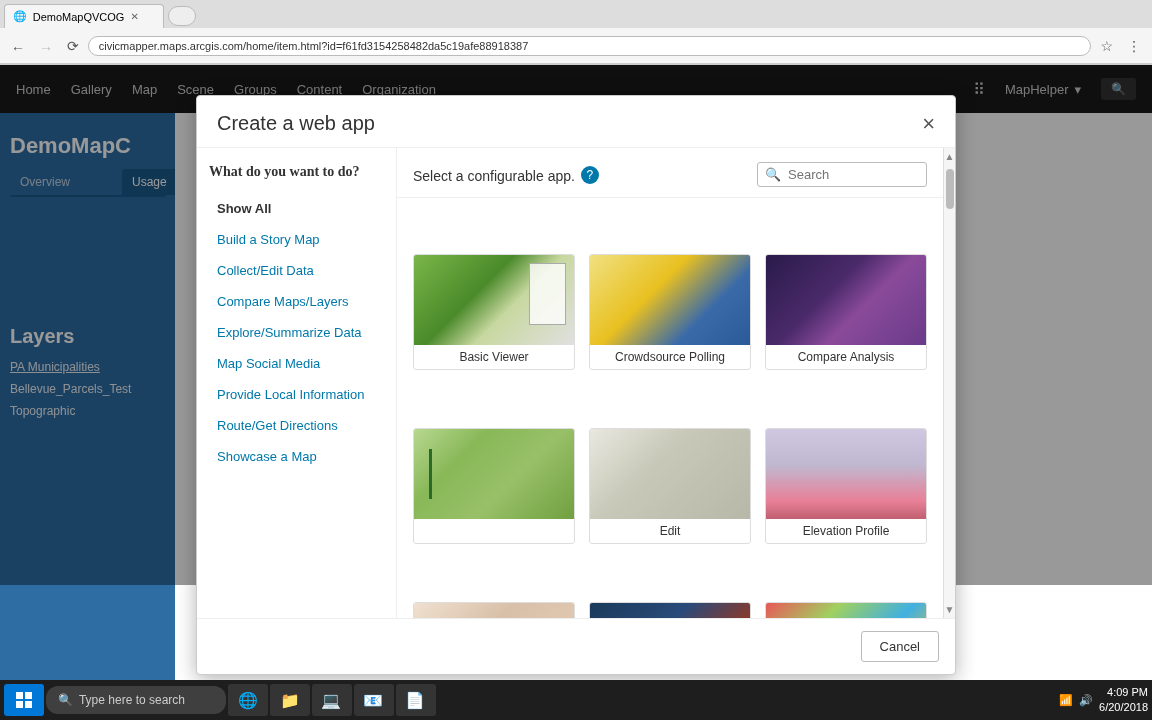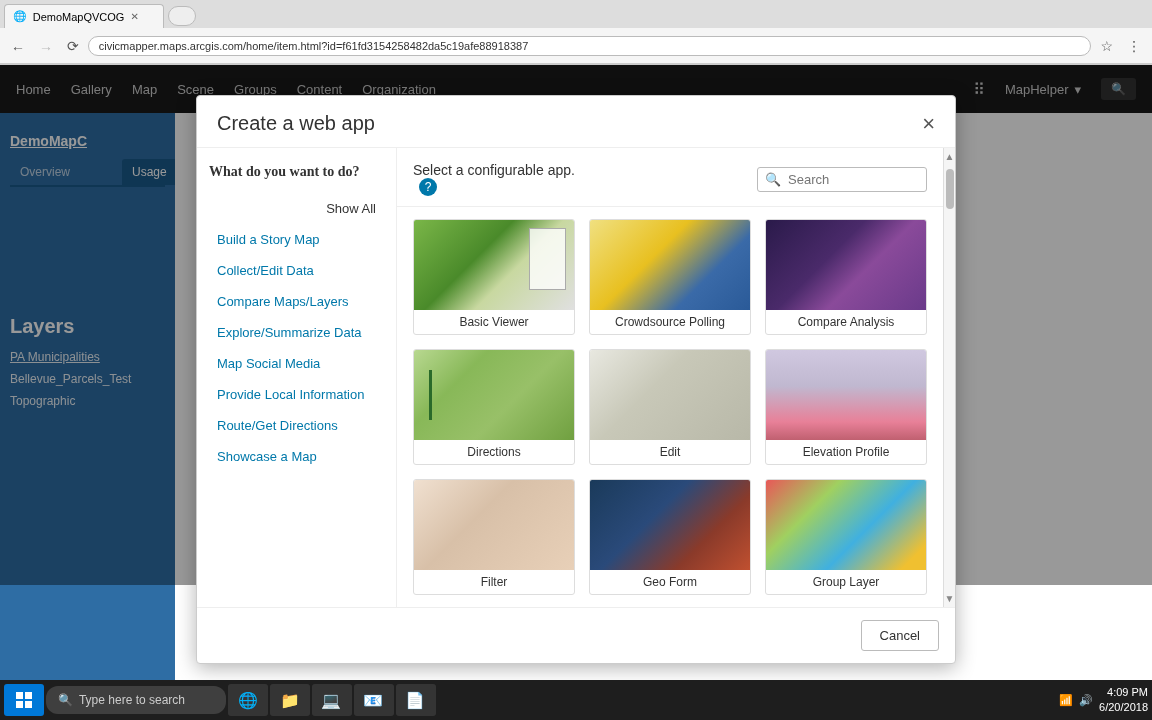--- a/index.html
+++ b/index.html
@@ -119,25 +119,24 @@
       height: 606px;
       background: #f4f4f4;
     }
     .left-panel {
       width: 175px;
       background: #2e6da4;
       padding: 10px;
       color: white;
     }
     .left-panel .map-title {
-      font-size: 14px;
+      font-size: 22px;
       font-weight: bold;
       color: white;
       padding: 10px 0;
-      text-decoration: underline;
     }
     .tab-row {
       display: flex;
       gap: 18px;
       border-bottom: 2px solid #1a5a8a;
     }
     .tab-item {
       padding: 6px 10px;
       font-size: 12px;
       cursor: pointer;
@@ -212,22 +211,21 @@
     .sidebar-nav-item {
       padding: 7px 8px;
       font-size: 13px;
       cursor: pointer;
       color: #0078aa;
       border-radius: 3px;
       margin-bottom: 2px;
     }
     .sidebar-nav-item.active {
       color: #333;
-      font-weight: normal;
-      text-align: right;
+      font-weight: bold;
     }
 
     .modal-main {
       flex: 1;
       display: flex;
       flex-direction: column;
       overflow: hidden;
     }
     .modal-main-header {
       display: flex;
@@ -278,20 +276,21 @@
     .apps-grid {
       display: grid;
       grid-template-columns: repeat(3, 1fr);
       gap: 14px;
     }
     .app-card {
       border: 1px solid #ddd;
       border-radius: 3px;
       cursor: pointer;
       overflow: hidden;
+      margin-top: 44px;
     }
     .app-thumbnail {
       width: 100%;
       height: 90px;
       display: flex;
       align-items: center;
       justify-content: center;
       overflow: hidden;
     }
     .app-label {
@@ -544,21 +543,21 @@
           <div class="sidebar-nav-item">Compare Maps/Layers</div>
           <div class="sidebar-nav-item">Explore/Summarize Data</div>
           <div class="sidebar-nav-item">Map Social Media</div>
           <div class="sidebar-nav-item">Provide Local Information</div>
           <div class="sidebar-nav-item">Route/Get Directions</div>
           <div class="sidebar-nav-item">Showcase a Map</div>
         </div>
 
         <div class="modal-main">
           <div class="modal-main-header">
-            <div style="display:flex;align-items:flex-start;flex-direction:column;">
+            <div style="display:flex;align-items:flex-end;">
               <span class="configurable-label">Select a configurable app.</span>
               <span class="help-icon">?</span>
             </div>
             <div class="search-box">
               <span class="search-icon-sm">🔍</span>
               <input type="text" placeholder="Search" style="">
             </div>
           </div>
 
           <div class="apps-grid-container">
@@ -574,21 +573,20 @@
                 <div class="app-label">Crowdsource Polling</div>
               </div>
 
               <div class="app-card">
                 <div class="app-thumbnail thumb-compare-analysis"></div>
                 <div class="app-label">Compare Analysis</div>
               </div>
 
               <div class="app-card">
                 <div class="app-thumbnail thumb-directions"></div>
-                <div class="app-label">Directions</div>
               </div>
 
               <div class="app-card">
                 <div class="app-thumbnail thumb-edit"></div>
                 <div class="app-label">Edit</div>
               </div>
 
               <div class="app-card">
                 <div class="app-thumbnail thumb-elevation"></div>
                 <div class="app-label">Elevation Profile</div>

